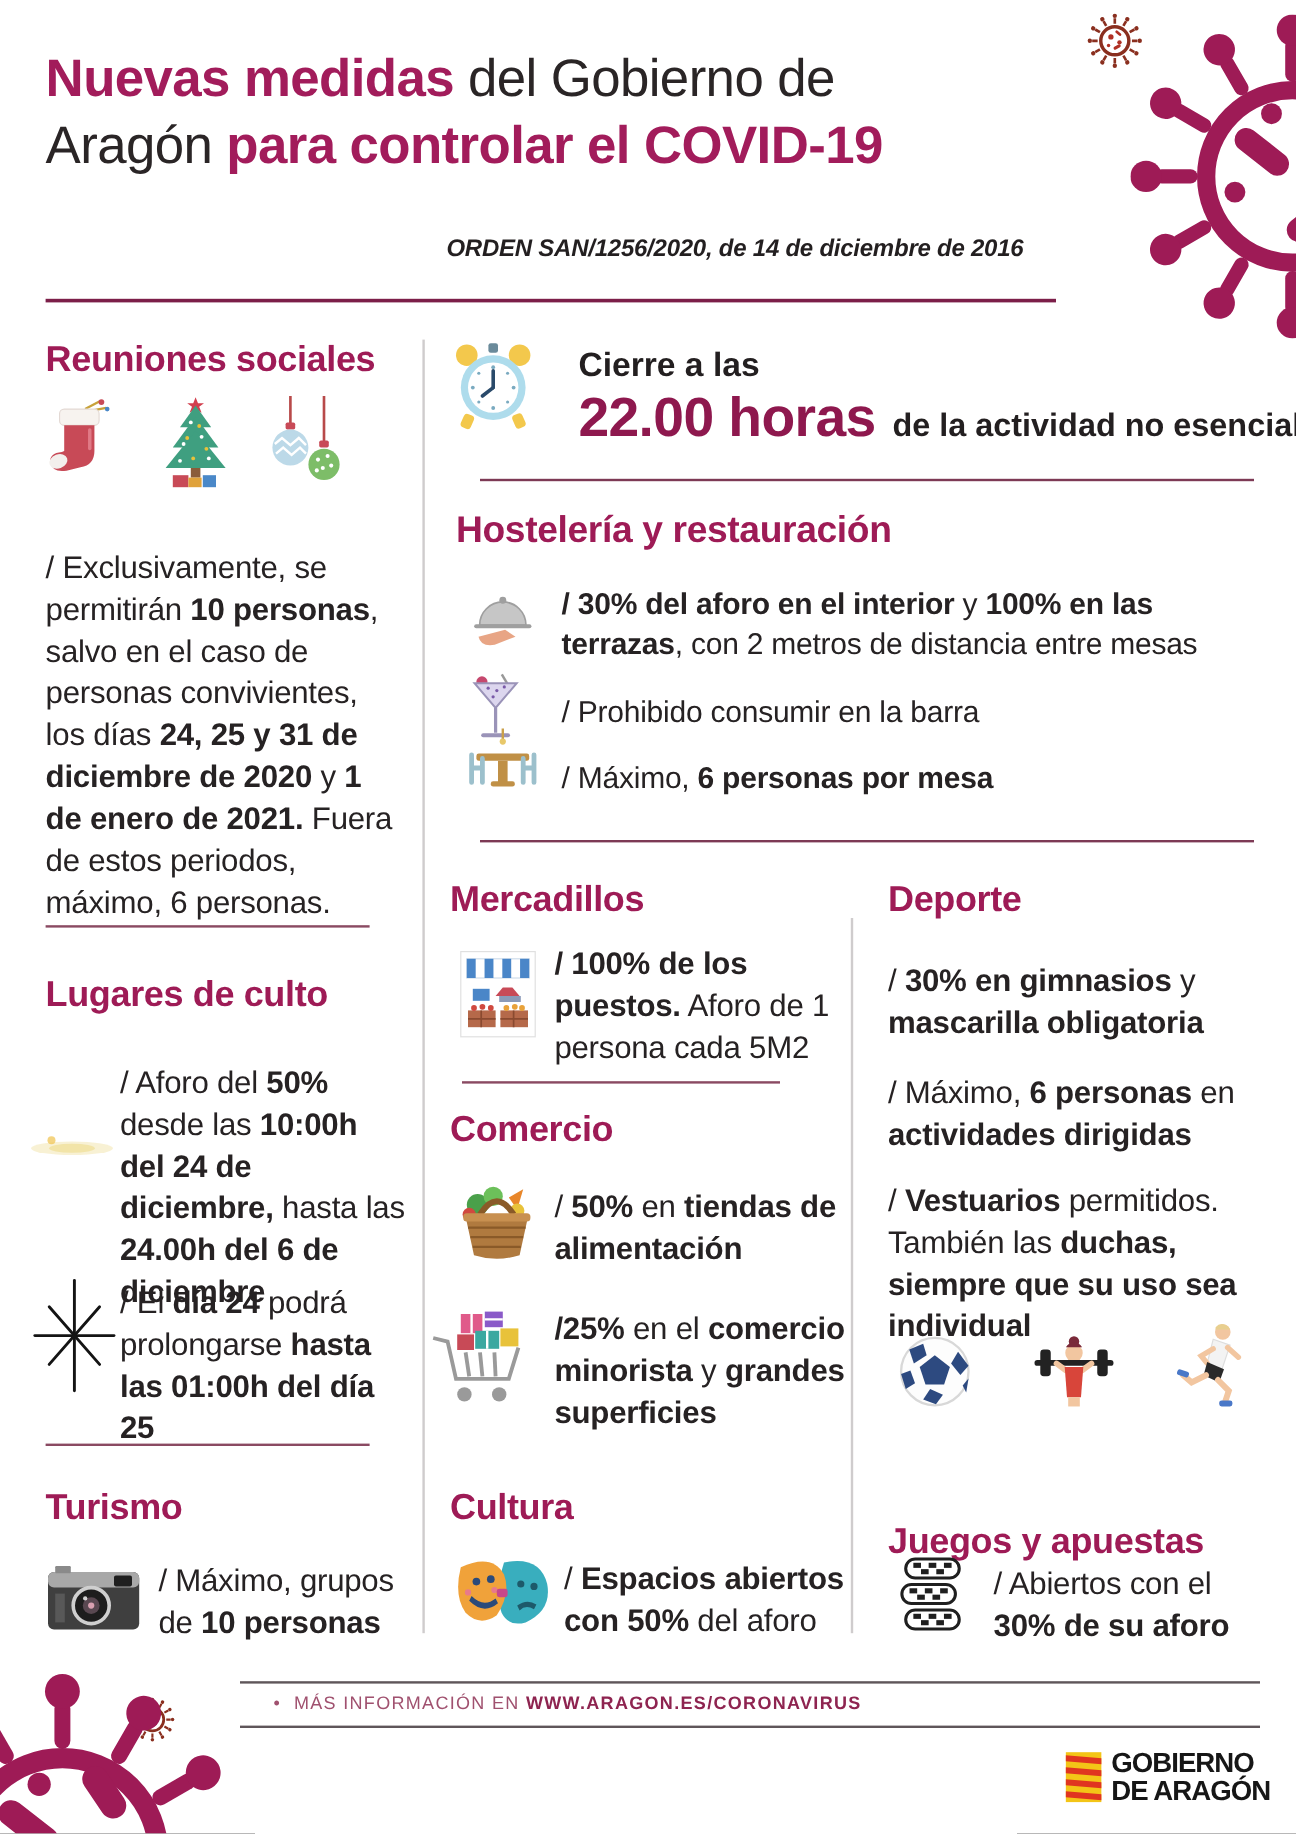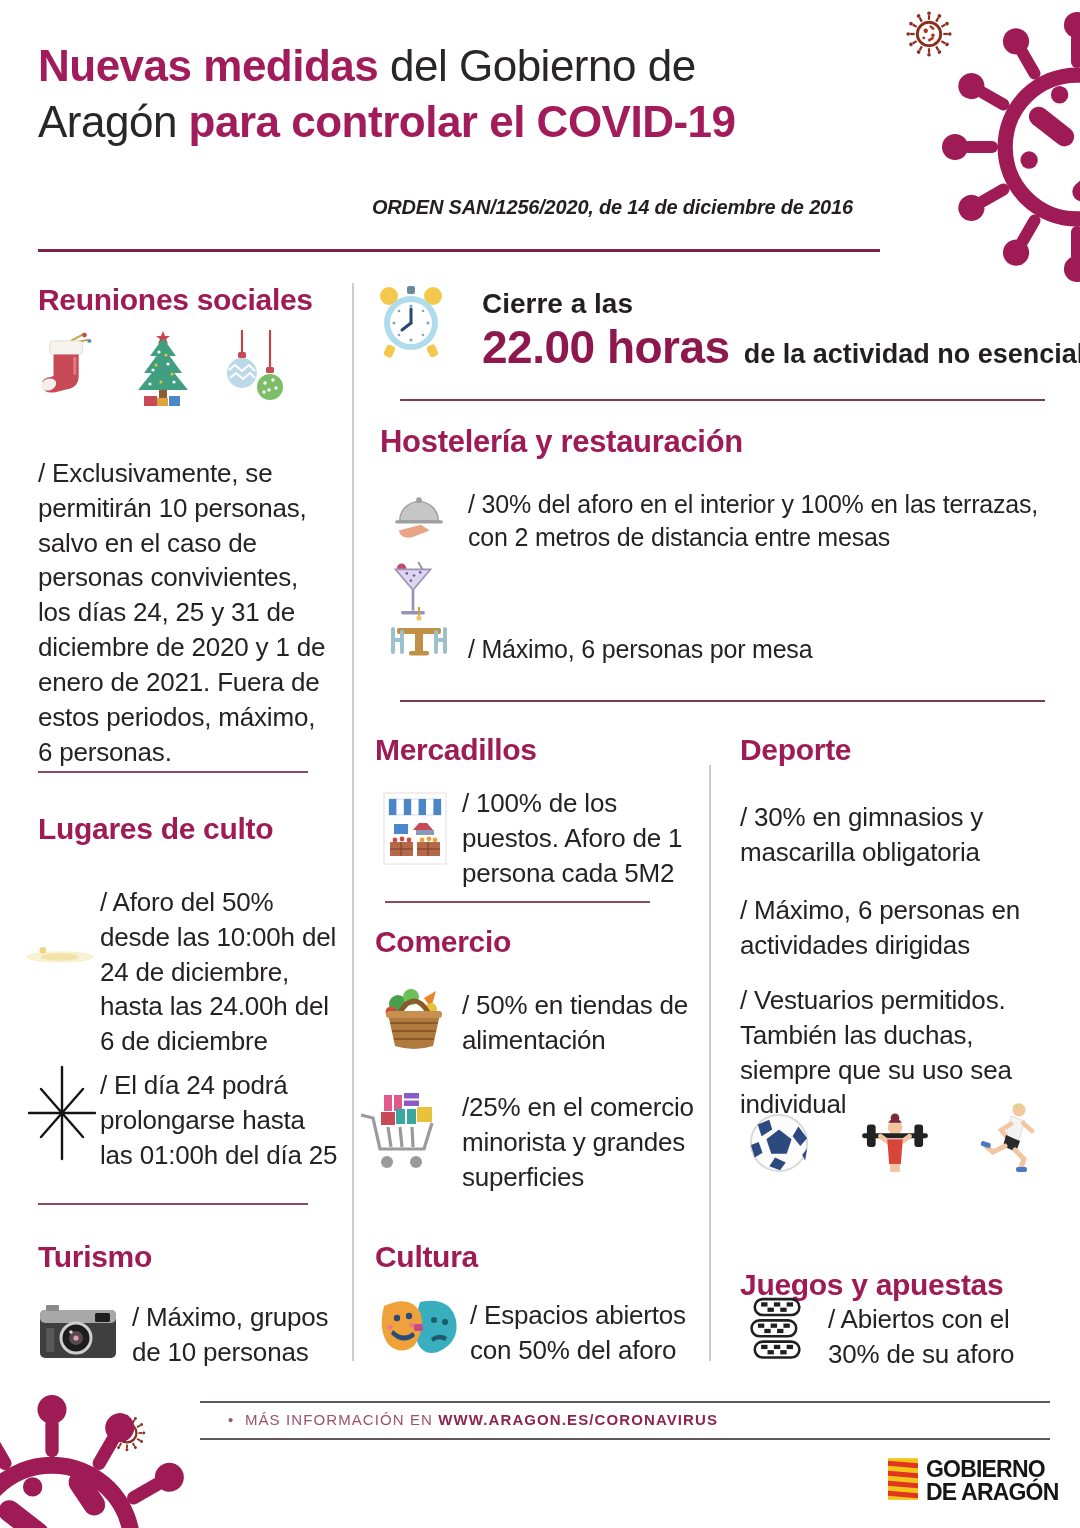--- a/index.html
+++ b/index.html
@@ -11,39 +11,39 @@
   }
   *{margin:0;padding:0;box-sizing:border-box}
   html,body{background:#888}
   #page{
     position:relative;width:1080px;height:1528px;margin:0 auto;
     background:#ffffff;overflow:hidden;
     font-family:"Liberation Sans","DejaVu Sans",sans-serif;
     color:var(--ink);
   }
   .abs{position:absolute}
-  .b{font-weight:400}
+  .b{font-weight:700}
   .h2{font-size:30px;font-weight:700;color:var(--brand);letter-spacing:-0.3px}
   .txt{font-size:26px;line-height:1.34;letter-spacing:-0.2px;color:var(--ink)}
   .txt-sm{font-size:25px;line-height:1.32;letter-spacing:-0.2px;color:var(--ink)}
   .hrule{background:var(--rule);height:2px}
   .vrule{background:var(--divider);width:2px}
   .title{font-size:44px;line-height:1.27;font-weight:400;color:#2a2526;letter-spacing:-0.5px}
   .title .acc{font-weight:700;color:#a21c5b}
   .alert{font-size:38px;font-weight:400;color:#8d1a52;letter-spacing:0.2px}
   .order{font-size:20px;font-style:italic;font-weight:700;color:#231f20;letter-spacing:-0.2px}
   .closure-prefix{font-size:28px;font-weight:700;color:#231f20}
   .closure-row{display:flex;align-items:baseline;gap:14px;white-space:nowrap}
   .closure-time{font-size:46px;font-weight:700;color:var(--brand-deep);letter-spacing:-0.5px}
   .closure-suffix{font-size:27px;font-weight:700;color:#231f20}
   .item-row{display:flex;align-items:flex-start}
   .icon-cell{flex:0 0 auto}
   .footer-info{font-size:15px;letter-spacing:1.1px;color:#a0516f;white-space:nowrap}
   .footer-info .url{font-weight:700;color:#8e2450}
-  .logo{display:flex;gap:8px}
+  .logo{display:flex;align-items:center;gap:8px}
   .logo-text{font-size:23px;font-weight:700;line-height:0.98;color:#161616;letter-spacing:-0.8px}
   svg{display:block}
 </style>
 </head>
 <body>
 
 <div id="page">
 
   <svg width="0" height="0" class="abs" aria-hidden="true">
     <defs>
@@ -308,20 +308,21 @@
           <g fill="#7a5aa8">
               <circle cx="14" cy="13" r="1.3"></circle>
               <circle cx="21" cy="15" r="1.3"></circle>
               <circle cx="27" cy="12" r="1.3"></circle>
               <circle cx="18" cy="20" r="1.3"></circle>
             </g>
           <line x1="20" y1="29" x2="20" y2="49" stroke="#9a93b8" stroke-width="2.6"></line>
           <line x1="10" y1="51" x2="30" y2="51" stroke="#9a93b8" stroke-width="3.2" stroke-linecap="round"></line>
         </svg>
       </span>
+      <div class="txt-sm" style="padding-top:18px"><span>/ Prohibido consumir en la barra</span></div>
     </div>
 
     <div class="abs item-row" style="left:388px;top:605px;width:665px">
       <span class="icon-cell" style="width:80px">
         <svg width="62" height="58" viewBox="0 0 62 56">
           <line x1="31" y1="1" x2="31" y2="10" stroke="#caa04a" stroke-width="2"></line>
           <circle cx="31" cy="12" r="2.6" fill="#e8c86a"></circle>
           <rect x="9" y="22" width="44" height="6" rx="2" fill="#c09046"></rect>
           <rect x="27" y="28" width="8" height="18" fill="#c09046"></rect>
           <rect x="21" y="45" width="20" height="4.5" rx="2" fill="#c09046"></rect>

